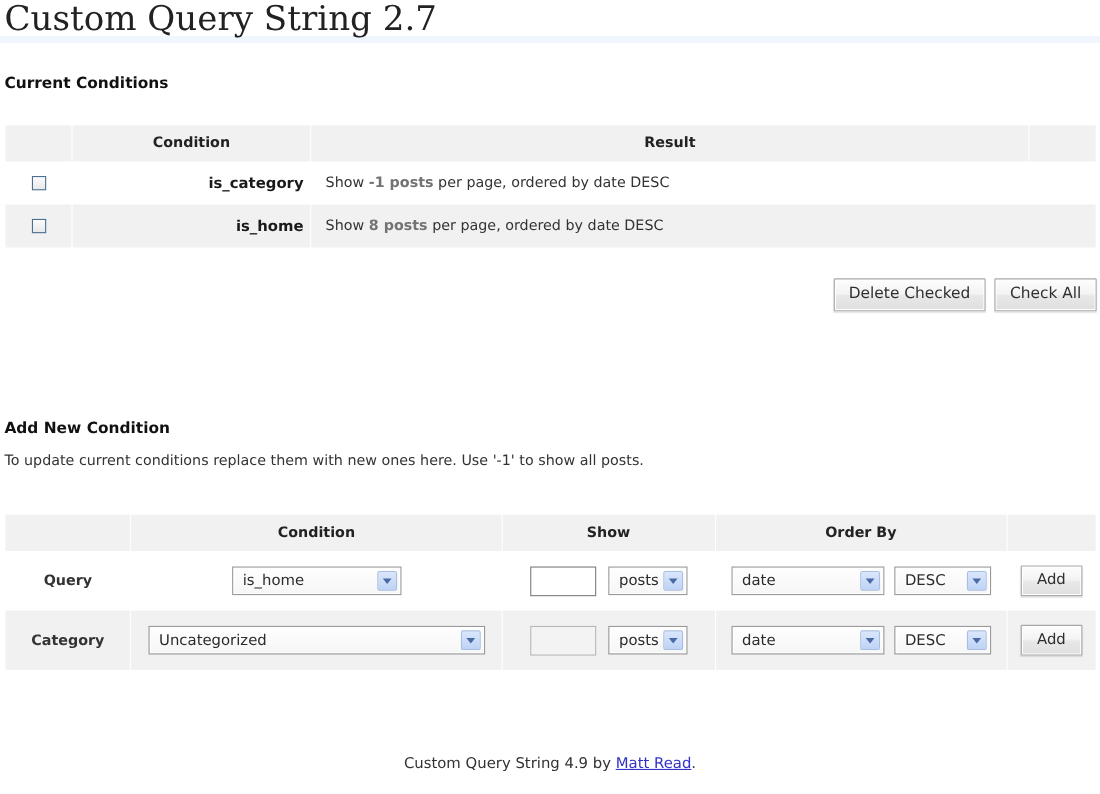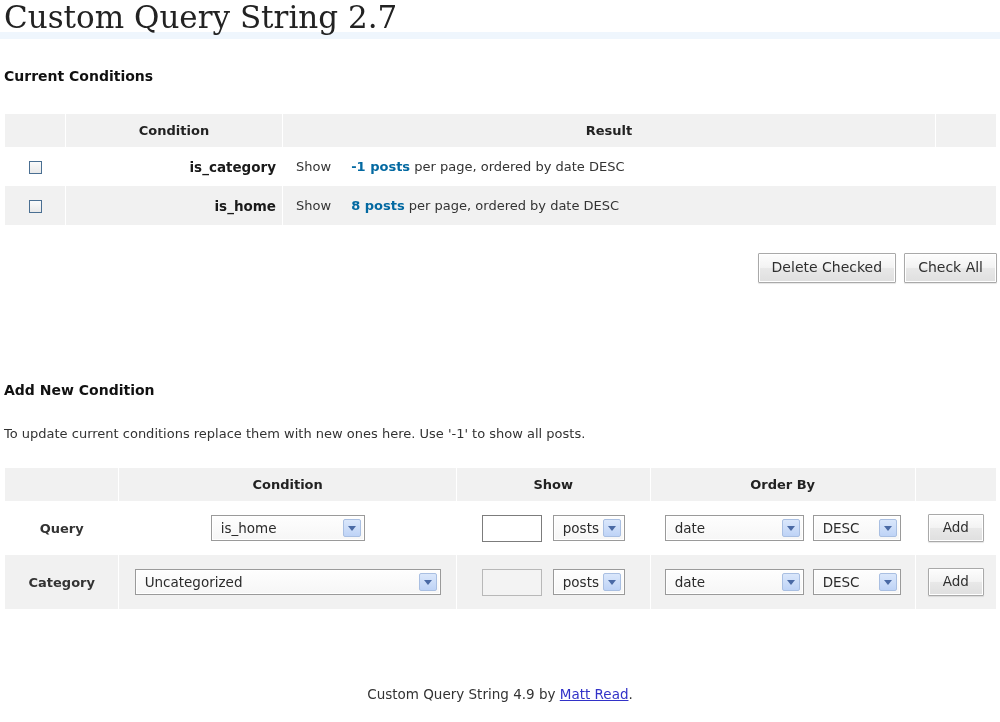--- a/index.html
+++ b/index.html
@@ -37,21 +37,21 @@
     font-weight: bold;
     color: #111111;
     margin: 0;
     padding: 0 0 0 4px;
   }
   #current-conditions-heading { position: absolute; top: 68px; left: 0; }
   #add-new-heading          { position: absolute; top: 382px; left: 0; }
 
   .instructions {
     position: absolute;
-    top: 426px;
+    top: 412px;
     left: 4px;
     font-size: 13px;
     color: #333333;
   }
 
   
   table.cqs {
     border-collapse: separate;
     border-spacing: 1px 0;
     width: 993px;
@@ -90,21 +90,21 @@
   .cond-name {
     font-weight: bold;
     color: #1a1a1a;
     font-size: 13.5px;
     padding-left: 11px;
     display: block;
     text-align: right;
   }
   .cell-check { text-align: center; }
   .result-text { padding-left: 7px; display: block; }
-  .result-text b { color: #0369a1; margin-left: 16px; }
+  .result-text b { color: #737373; }
 
   .cbx {
     width: 13px;
     height: 13px;
     display: inline-block;
     border: 1px solid #4a6f92;
     background: linear-gradient(to bottom, #fbfbfb 0%, #e9e9e9 100%);
     box-sizing: border-box;
     vertical-align: middle;
     cursor: pointer;

